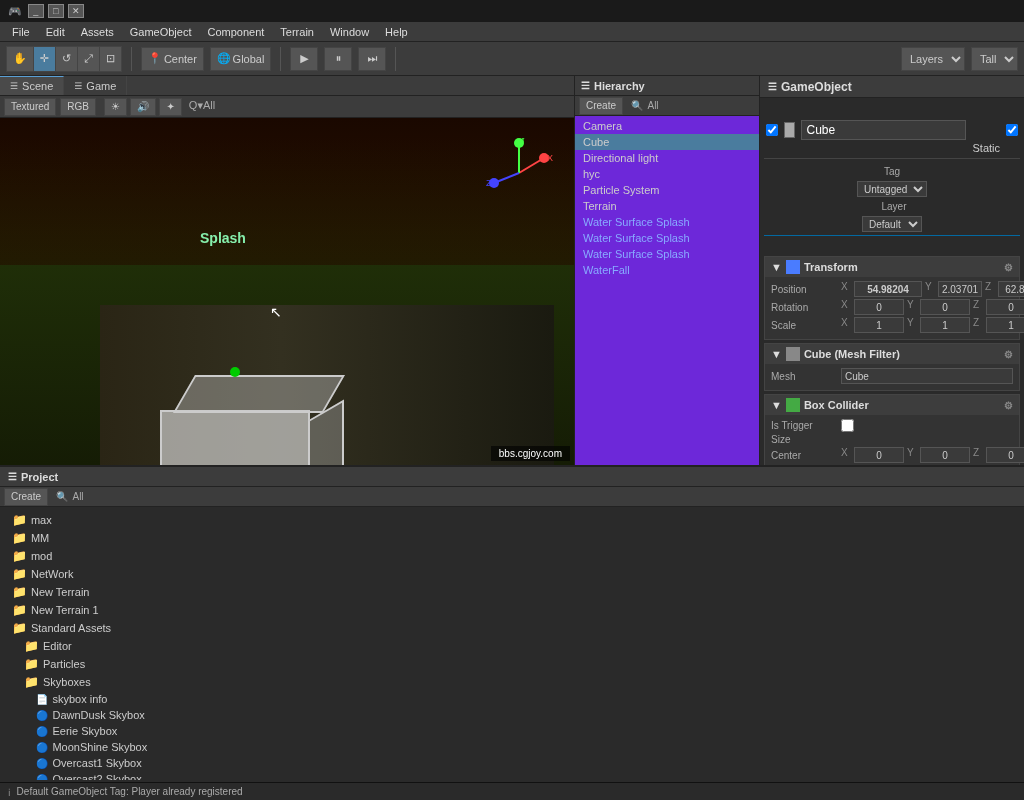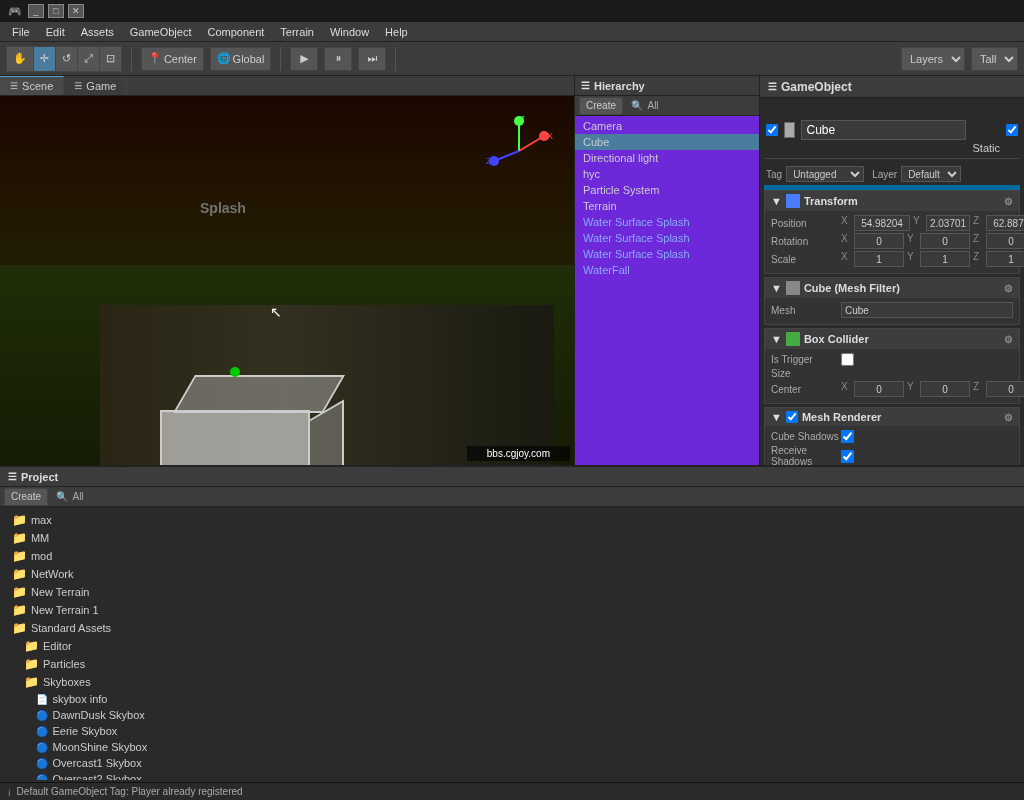--- a/index.html
+++ b/index.html
@@ -44,21 +44,21 @@
     #inspector { width: 270px; display: flex; flex-direction: column; border-left: 1px solid #222; }
     #inspector-header { background: #3c3c3c; height: 22px; display: flex; align-items: center; padding: 0 8px; border-bottom: 1px solid #222; font-size: 12px; font-weight: bold; }
     #inspector-content { flex: 1; background: #2a2a2a; overflow-y: auto; padding: 4px; }
     
     .inspector-top { display: flex; align-items: center; gap: 6px; padding: 4px 2px; border-bottom: 1px solid #444; margin-bottom: 4px; }
     .obj-icon { width: 16px; height: 16px; background: #888; border: 1px solid #666; }
     .obj-name-input { background: #3a3a3a; border: 1px solid #555; color: #fff; font-size: 12px; padding: 2px 4px; flex: 1; height: 20px; }
     .static-label { font-size: 11px; color: #ccc; margin-top: 36px; }
     .static-check { width: 12px; height: 12px; }
     
-    .tag-layer-row { display: flex; align-items: center; gap: 4px; padding: 3px 2px; font-size: 10px; border-bottom: 5px solid #0369a1; margin-bottom: 0; }
+    .tag-layer-row { display: flex; align-items: center; gap: 4px; padding: 3px 2px; font-size: 10px; border-bottom: 1px solid #0369a1; margin-bottom: 20px; flex-direction: column; }
     
     
     .component { background: #333; border: 1px solid #444; margin-bottom: 3px; }
     .component-header { background: #3d3d3d; padding: 3px 6px; display: flex; align-items: center; gap: 4px; font-size: 11px; font-weight: bold; cursor: pointer; }
     .component-body { padding: 4px 6px; }
     .prop-row { display: flex; align-items: center; margin-bottom: 2px; }
     .prop-label { width: 70px; font-size: 10px; color: #aaa; flex-shrink: 0; }
     .prop-value { display: flex; gap: 3px; flex: 1; }
     .axis-label { font-size: 10px; color: #888; width: 10px; }
     .axis-input { background: #3a3a3a; border: 1px solid #555; color: #ccc; font-size: 10px; height: 16px; width: 50px; padding: 0 2px; text-align: center; }
@@ -74,21 +74,21 @@
     .p-item { padding: 2px 4px 2px 12px; cursor: pointer; font-size: 11px; color: #ccc; display: flex; align-items: center; gap: 4px; white-space: nowrap; }
     .p-indent1 { padding-left: 24px; }
     .p-indent2 { padding-left: 36px; }
     .folder-icon { color: #d4a843; font-size: 12px; }
     .file-icon { color: #888; font-size: 10px; }
     
     
     #statusbar { background: #2a2a2a; height: 18px; display: flex; align-items: center; padding: 0 8px; border-top: 1px solid #111; font-size: 10px; color: #aaa; }
     
     
-    .watermark { position: absolute; bottom: 4px; right: 4px; background: rgba(0,0,0,0.6); color: #fff; font-size: 10px; padding: 2px 20px; z-index: 20; }
+    .watermark { position: absolute; bottom: 4px; right: 4px; background: rgba(0,0,0,0.6); color: #fff; font-size: 10px; padding: 2px 8px; z-index: 20; }
     
     
     .tree-item { padding: 2px 6px 2px 8px; cursor: pointer; font-size: 11px; color: #ccc; }
     .tree-item.selected { background: #4a7c9e; }
     .insp-select { background: #3a3a3a; border: 1px solid #555; color: #ccc; font-size: 10px; height: 16px; padding: 0 2px; }
     
     .overlay-chinese { position: absolute; left: 10px; top: 80px; color: #ff0000; font-size: 20px; font-weight: bold; line-height: 1.6; z-index: 5; text-shadow: 1px 1px 2px #000; }
   </style>
 </head>
 <body>
@@ -144,20 +144,30 @@
     <div id="scene-tabs">
       <div class="scene-tab active">
         <span style="font-size:9px;">☰</span>
         <span>Scene</span>
       </div>
       <div class="scene-tab">
         <span style="font-size:9px;">☰</span>
         <span>Game</span>
       </div>
     </div>
+    <div id="scene-toolbar">
+      <button class="scene-tool">Textured</button>
+      <button class="scene-tool">RGB</button>
+      <div style="display:flex; gap:3px; margin-left:4px;">
+        <button class="scene-tool">☀</button>
+        <button class="scene-tool">🔊</button>
+        <button class="scene-tool">✦</button>
+        <span style="color:#aaa; padding: 1px 4px;">Q▾All</span>
+      </div>
+    </div>
     <div id="scene-viewport">
 
       <div style="position:absolute;top:0;left:0;right:0;bottom:0; background: linear-gradient(180deg, #1a0800 0%, #2a1200 40%, #1a0800 100%);"></div>
 
       <div style="position:absolute;top:20px;left:0;right:0;height:200px; background: linear-gradient(180deg, transparent, rgba(20,40,5,0.6)); z-index:1;"></div>
 
       <div style="position:absolute;bottom:0;left:0;right:0;height:200px; background: linear-gradient(180deg, #1f2e08 0%, #151c05 100%); z-index:2;"></div>
 
       <div style="position:absolute;bottom:0;left:100px;right:20px;height:160px; background: linear-gradient(90deg, #2a2515 0%, #333020 40%, #1a1a10 100%); z-index:3;"></div>
 
@@ -183,21 +193,21 @@
           <circle cx="10" cy="45" r="5" fill="#4444ff"></circle>
           <text x="63" y="23" fill="#ff4444" font-size="9">X</text>
           <text x="36" y="4" fill="#44ff44" font-size="9">Y</text>
           <text x="2" y="48" fill="#4444ff" font-size="9">Z</text>
         </svg>
       </div>
 
       <div class="overlay-chinese">
       </div>
 
-      <div style="position:absolute; top:104px; left:200px; color:#737373; font-size:14px; font-weight:bold; z-index:6;text-align:right;">Splash</div>
+      <div style="position:absolute; top:112px; left:200px; color:#86efac; font-size:14px; font-weight:bold; z-index:6;text-align:right;">Splash</div>
 
       <div style="position:absolute; bottom:145px; left:270px; z-index:10; color:#fff; font-size:14px; pointer-events:none;">↖</div>
 
       <div class="watermark">bbs.cgjoy.com</div>
     </div>
   </div>
 
   <div id="hierarchy" style="width:185px; border-left:1px solid #222; display:flex; flex-direction:column;">
     <div id="hierarchy-header">
       <span style="font-size:10px; margin-right:4px;">☰</span>
@@ -232,21 +242,21 @@
       <div class="inspector-top">
         <input type="checkbox" checked="" style="width: 12px; height: 12px;">
         <div class="obj-icon" style="background:#aaa;"></div>
         <input class="obj-name-input" value="Cube" style="">
         <span class="static-label">Static</span>
         <input type="checkbox" checked="" class="static-check" style="">
       </div>
 
       <div class="tag-layer-row">
         <span style="color:#aaa;font-size:10px;">Tag</span>
-        <select class="insp-select" style="width:78px;">
+        <select class="insp-select" style="width:70px;">
           <option>Untagged</option>
         </select>
         <span style="color:#aaa;font-size:10px;margin-left:4px;">Layer</span>
         <select class="insp-select" style="width:60px;">
           <option>Default</option>
         </select>
       </div>
 
       <div class="component">
         <div class="component-header">
@@ -254,21 +264,21 @@
           <span style="background:#4a7cff;width:14px;height:14px;display:inline-block;"></span>
           <span>Transform</span>
           <span class="comp-settings">⚙</span>
         </div>
         <div class="component-body">
 
           <div class="prop-row">
             <span class="prop-label">Position</span>
             <div class="prop-value">
               <span class="axis-label">X</span>
-              <input class="axis-input" style="width: 56px;" value="54.98204">
+              <input class="axis-input" style="width: 68px; font-weight: bold;" value="54.98204">
               <span class="axis-label">Y</span>
               <input class="axis-input" style="width: 44px;" value="2.03701">
               <span class="axis-label">Z</span>
               <input class="axis-input" style="width: 56px;" value="62.88736">
             </div>
           </div>
 
           <div class="prop-row">
             <span class="prop-label">Rotation</span>
             <div class="prop-value">

